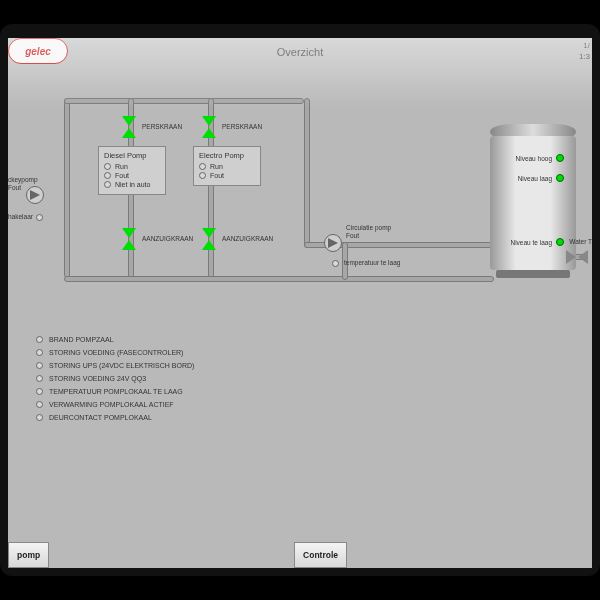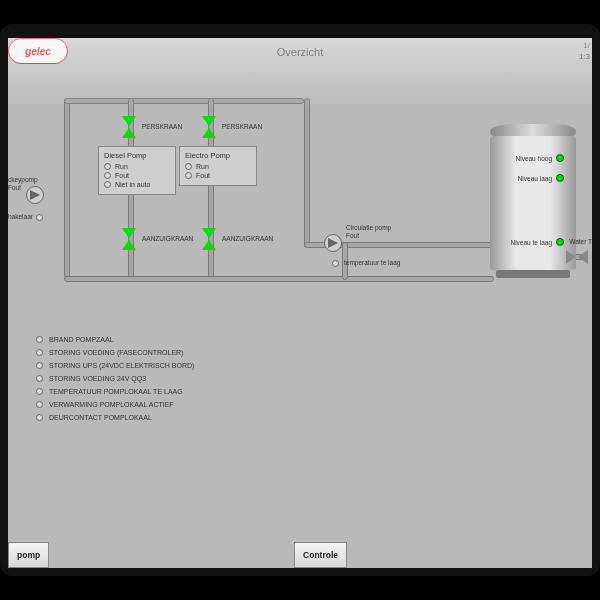--- a/index.html
+++ b/index.html
@@ -20,21 +20,21 @@
   .valve.green .tri1{top:0;border-top:10px solid #0d0}
   .valve.green .tri2{bottom:0;border-bottom:10px solid #0d0}
   .valve.grey .tri1{top:0;border-top:10px solid #888}
   .valve.grey .tri2{bottom:0;border-bottom:10px solid #888}
   .valve.h{width:22px;height:18px}
   .valve.h .tri1,.valve.h .tri2{top:2px;left:auto;border-top:7px solid transparent;border-bottom:7px solid transparent}
   .valve.h.grey .tri1{left:0;border-left:10px solid #888}
   .valve.h.grey .tri2{right:0;border-right:10px solid #888}
   .vlabel{position:absolute;font-size:6.5px;color:#333;white-space:nowrap}
   
-  .card{position:absolute;width:78px;background:#cfcfcf;border:1px solid #888;padding:4px 5px;font-size:7px;color:#333}
+  .card{position:absolute;width:68px;background:#cfcfcf;border:1px solid #888;padding:4px 5px;font-size:7px;color:#333}
   .card .ttl{font-size:7.5px;margin-bottom:3px}
   .card .row{display:flex;align-items:center;gap:4px;margin-bottom:2px}
   .ind{width:7px;height:7px;border-radius:50%;border:1px solid #666;background:#d9d9d9;flex:0 0 auto}
   
   .pump{position:absolute;width:18px;height:18px;border:1.5px solid #666;border-radius:50%;background:#cfcfcf}
   .pump:before{content:"";position:absolute;left:3px;top:3px;width:0;height:0;border-left:10px solid #666;border-top:5px solid transparent;border-bottom:5px solid transparent}
   .plabel{position:absolute;font-size:6.5px;color:#333;line-height:8px}
   
   .tank{position:absolute;right:16px;top:80px;width:86px;height:160px}
   .tank .body{position:absolute;top:18px;left:0;right:0;bottom:8px;background:linear-gradient(to right,#999,#e8e8e8 30%,#e8e8e8 70%,#999);border-radius:4px}
@@ -102,21 +102,21 @@
         </div>
       <div class="row">
           <div class="ind"></div>
           <span>Fout</span>
         </div>
       <div class="row">
           <div class="ind"></div>
           <span>Niet in auto</span>
         </div>
     </div>
-    <div class="card" style="left:171px;top:108px">
+    <div class="card" style="left:185px;top:108px">
       <div class="ttl">Electro Pomp</div>
       <div class="row">
           <div class="ind"></div>
           <span>Run</span>
         </div>
       <div class="row">
           <div class="ind"></div>
           <span>Fout</span>
         </div>
     </div>

